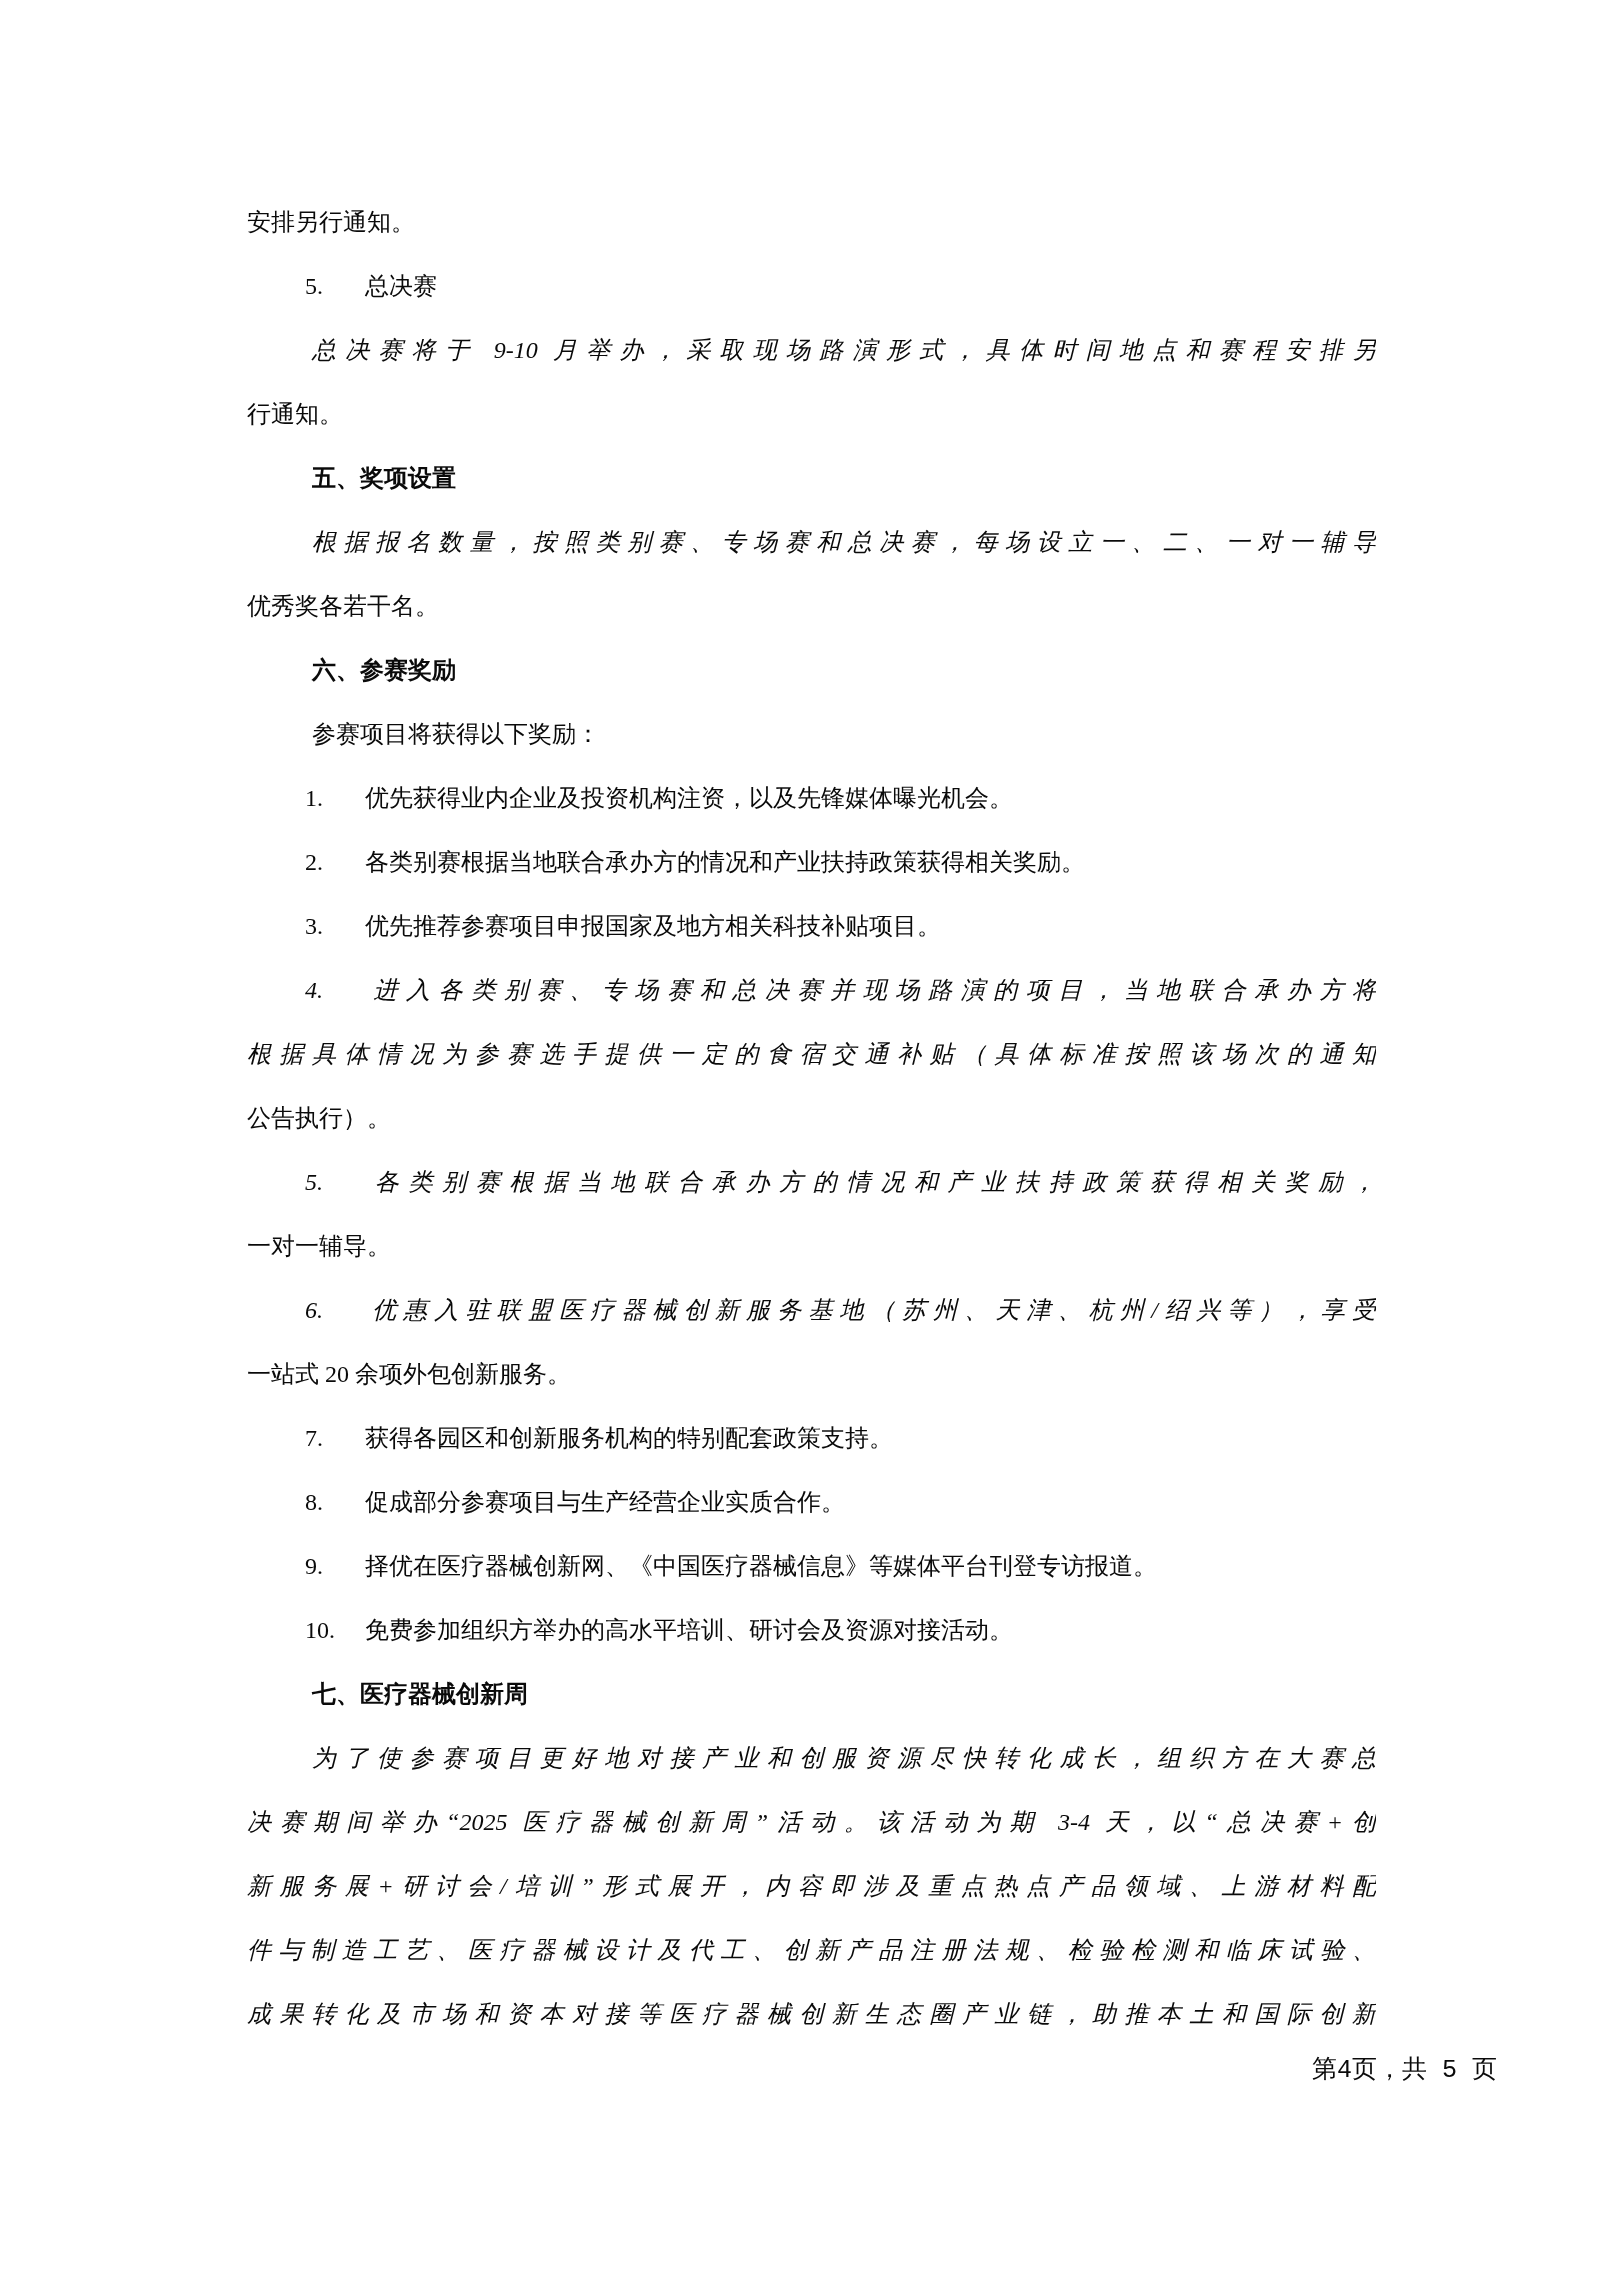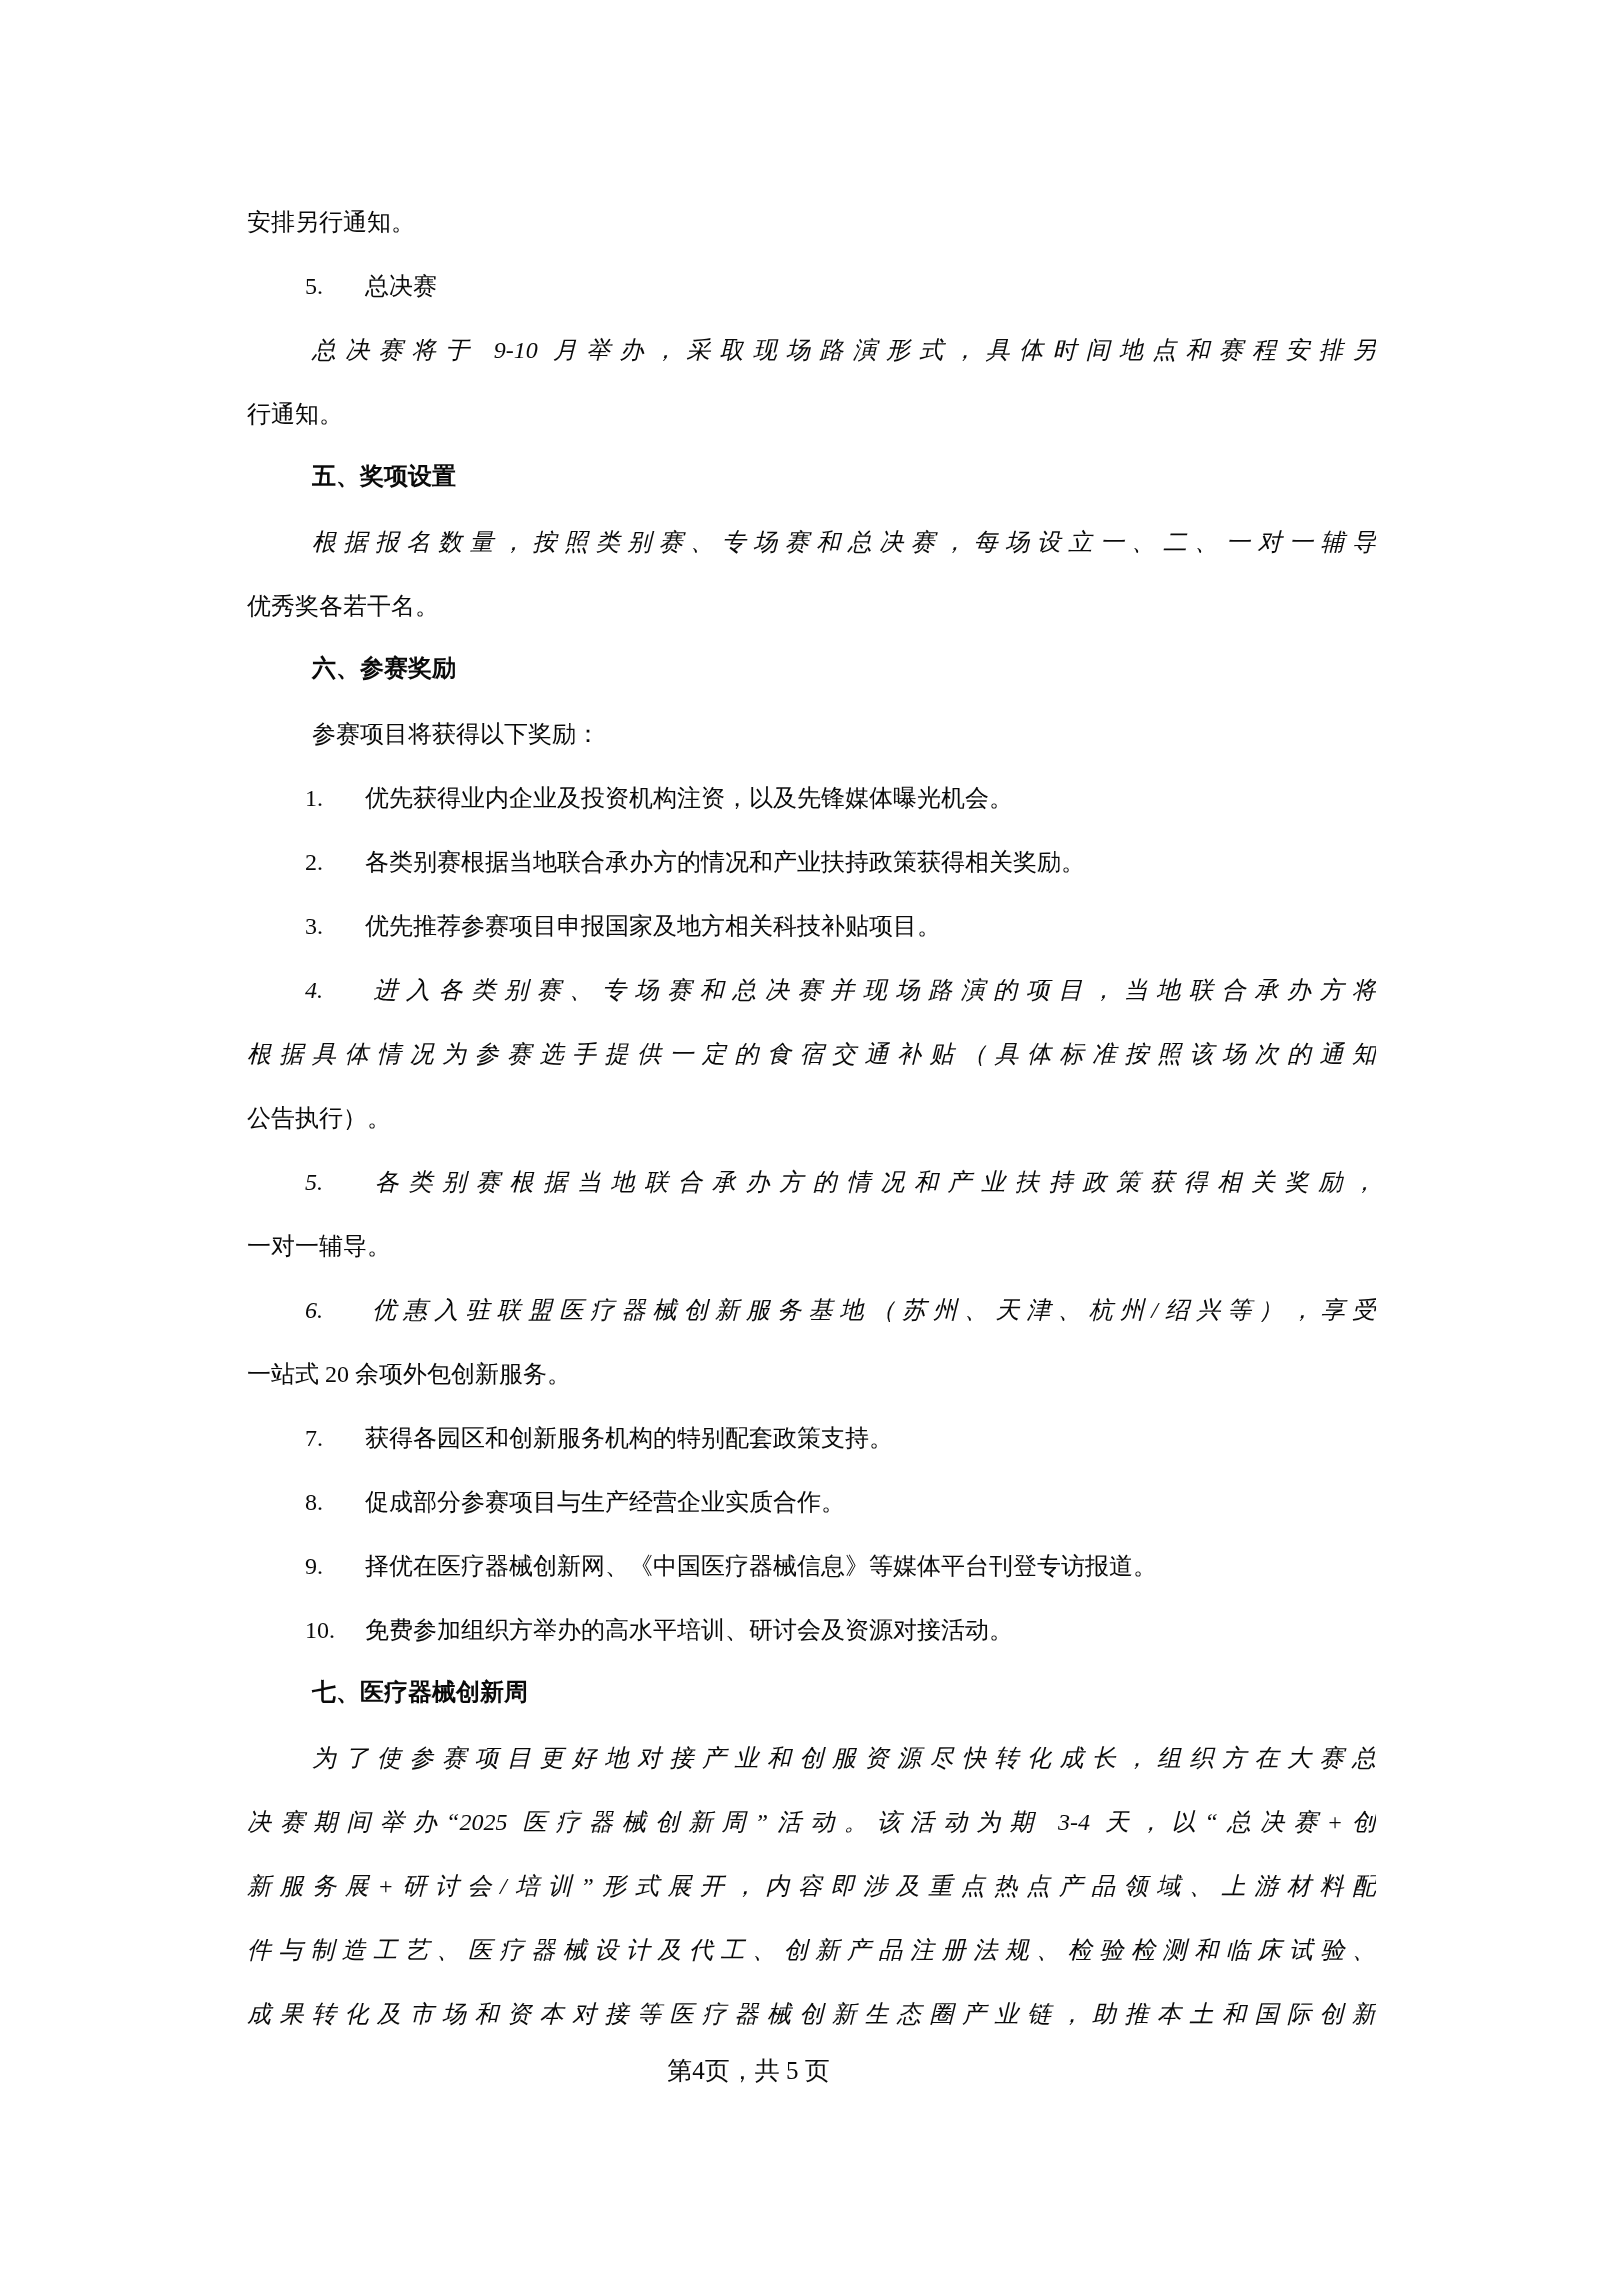--- a/index.html
+++ b/index.html
@@ -22,38 +22,39 @@
     font-size: 24px;
     line-height: 64px;
     height: 64px;
     overflow: hidden;
   }
   .line:not(.fill) { white-space: nowrap; }
   .para { text-indent: 65px; }
   .heading {
     text-indent: 65px;
     font-weight: 700;
-    font-family: Liberation Mono, monospace;
+    font-family: Liberation Sans, sans-serif;
   }
   .item { padding-left: 58px; }
   .item .num { display: inline-block; width: 60px; }
   .fill {
     text-align: justify;
     text-align-last: justify;
     font-style: italic;
   }
   .footer {
     position: absolute;
     left: 0;
     top: 2055px;
     width: 1497px;
-    text-align: center;
+    text-align: right;
     font-size: 25px;
     line-height: 31px;
     color: #0a0a0a;
+    font-family: Liberation Mono, monospace;
   }
 </style>
 </head>
 <body>
 
 <div class="content">
   <div class="line">安排另行通知。</div>
   <div class="line item"><span class="num">5.</span><span>总决赛</span></div>
   <div class="line para fill">总决赛将于 9-10 月举办，采取现场路演形式，具体时间地点和赛程安排另</div>
   <div class="line">行通知。</div>

